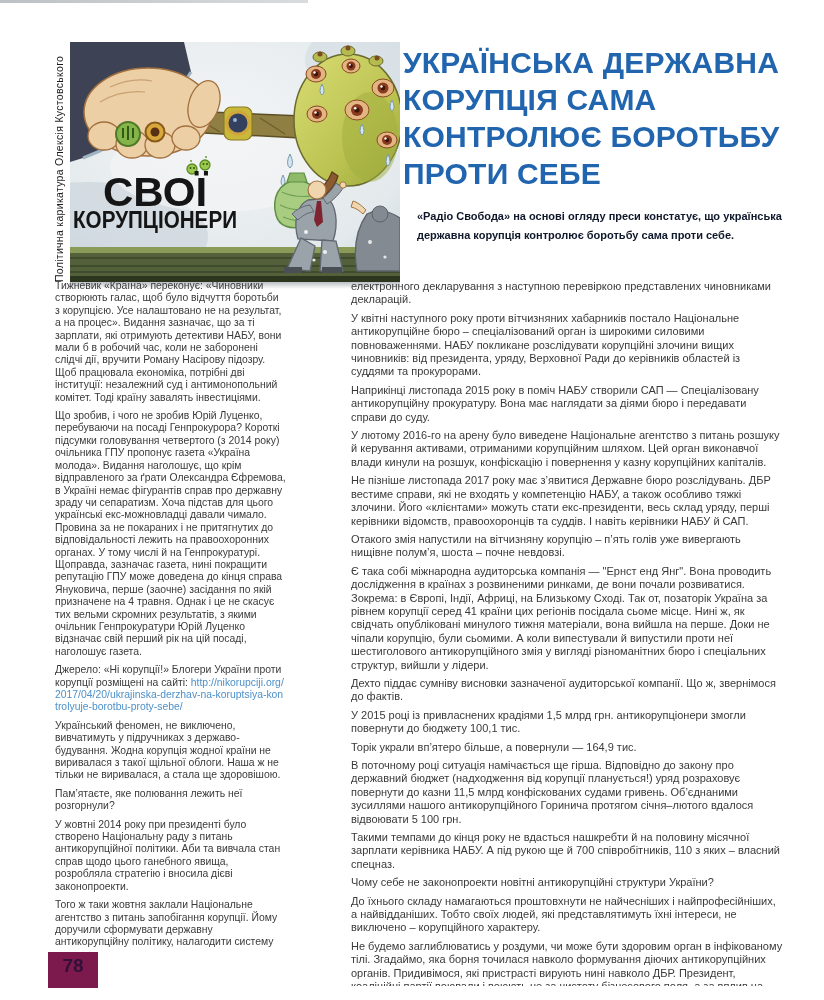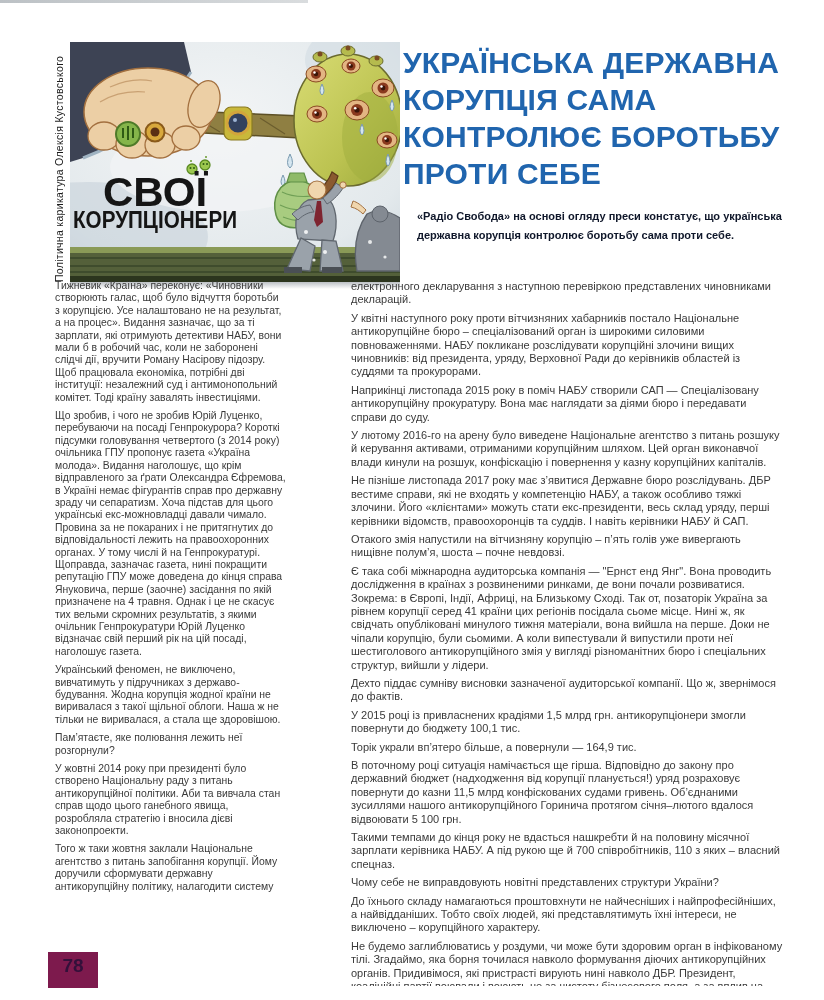--- a/index.html
+++ b/index.html
@@ -216,39 +216,40 @@
   <h1 class="headline">УКРАЇНСЬКА ДЕРЖАВНА
 КОРУПЦІЯ САМА
 КОНТРОЛЮЄ БОРОТЬБУ
 ПРОТИ СЕБЕ</h1>
   <p class="standfirst">«Радіо Свобода» на основі огляду преси констатує, що українська державна корупція контролює боротьбу сама проти себе.</p>
 
   <div class="columns">
     <div class="col-left">
       <p>Тижневик «Країна» переконує: «Чиновники створюють галас, щоб було відчуття боротьби з корупцією. Усе налаштовано не на результат, а на процес». Видання зазначає, що за ті зарплати, які отримують детективи НАБУ, вони мали б в робочий час, коли не заборонені слідчі дії, вручити Роману Насірову підозру. Щоб працювала економіка, потрібні дві інституції: незалежний суд і антимонопольний комітет. Тоді країну завалять інвестиціями.</p>
       <p>Що зробив, і чого не зробив Юрій Луценко, перебуваючи на посаді Генпрокурора? Короткі підсумки головування четвертого (з 2014 року) очільника ГПУ пропонує газета «Україна молода». Видання наголошує, що крім відправленого за ґрати Олександра Єфремова, в Україні немає фігурантів справ про державну зраду чи сепаратизм. Хоча підстав для цього українські екс-можновладці давали чимало. Провина за не покараних і не притягнутих до відповідальності лежить на правоохоронних органах. У тому числі й на Генпрокуратурі. Щоправда, зазначає газета, нині покращити репутацію ГПУ може доведена до кінця справа Януковича, перше (заочне) засідання по якій призначене на 4 травня. Однак і це не скасує тих вельми скромних результатів, з якими очільник Генпрокуратури Юрій Луценко відзначає свій перший рік на цій посаді, наголошує газета.</p>
+      <p><span>Джерело: «Ні корупції!» Блогери України проти корупції розміщені на сайті: </span><a class="link">http://nikorupciji.org/2017/04/20/ukrajinska-derzhav-na-koruptsiya-kontrolyuje-borotbu-proty-sebe/</a></p>
       <p>Український феномен, не виключено, вивчатимуть у підручниках з державо-будування. Жодна корупція жодної країни не виривалася з такої щільної облоги. Наша ж не тільки не виривалася, а стала ще здоровішою.</p>
       <p>Пам’ятаєте, яке полювання лежить неї розгорнули?</p>
       <p>У жовтні 2014 року при президенті було створено Національну раду з питань антикорупційної політики. Аби та вивчала стан справ щодо цього ганебного явища, розробляла стратегію і вносила дієві законопроекти.</p>
       <p>Того ж таки жовтня заклали Національне агентство з питань запобігання корупції. Йому доручили сформувати державну антикорупційну політику, налагодити систему</p>
     </div>
     <div class="col-right">
       <p>електронного декларування з наступною перевіркою представлених чиновниками декларацій.</p>
       <p>У квітні наступного року проти вітчизняних хабарників постало Національне антикорупційне бюро – спеціалізований орган із широкими силовими повноваженнями. НАБУ покликане розслідувати корупційні злочини вищих чиновників: від президента, уряду, Верховної Ради до керівників областей із суддями та прокурорами.</p>
       <p>Наприкінці листопада 2015 року в поміч НАБУ створили САП — Спеціалізовану антикорупційну прокуратуру. Вона має наглядати за діями бюро і передавати справи до суду.</p>
       <p>У лютому 2016-го на арену було виведене Національне агентство з питань розшуку й керування активами, отриманими корупційним шляхом. Цей орган виконавчої влади кинули на розшук, конфіскацію і повернення у казну корупційних капіталів.</p>
       <p>Не пізніше листопада 2017 року має з’явитися Державне бюро розслідувань. ДБР вестиме справи, які не входять у компетенцію НАБУ, а також особливо тяжкі злочини. Його «клієнтами» можуть стати екс-президенти, весь склад уряду, перші керівники відомств, правоохоронців та суддів. І навіть керівники НАБУ й САП.</p>
       <p>Отакого змія напустили на вітчизняну корупцію – п’ять голів уже вивергають нищівне полум’я, шоста – почне невдовзі.</p>
       <p>Є така собі міжнародна аудиторська компанія — "Ернст енд Янг". Вона проводить дослідження в країнах з розвиненими ринками, де вони почали розвиватися. Зокрема: в Європі, Індії, Африці, на Близькому Сході. Так от, позаторік Україна за рівнем корупції серед 41 країни цих регіонів посідала сьоме місце. Нині ж, як свідчать опубліковані минулого тижня матеріали, вона вийшла на перше. Доки не чіпали корупцію, були сьомими. А коли випестували й випустили проти неї шестиголового антикорупційного змія у вигляді різноманітних бюро і спеціальних структур, вийшли у лідери.</p>
       <p>Дехто піддає сумніву висновки зазначеної аудиторської компанії. Що ж, звернімося до фактів.</p>
       <p>У 2015 році із привласнених крадіями 1,5 млрд грн. антикорупціонери змогли повернути до бюджету 100,1 тис.</p>
       <p>Торік украли вп’ятеро більше, а повернули — 164,9 тис.</p>
       <p>В поточному році ситуація намічається ще гірша. Відповідно до закону про державний бюджет (надходження від корупції планується!) уряд розраховує повернути до казни 11,5 млрд конфіскованих судами гривень. Об’єднаними зусиллями нашого антикорупційного Горинича протягом січня–лютого вдалося відвоювати 5 100 грн.</p>
       <p>Такими темпами до кінця року не вдасться нашкребти й на половину місячної зарплати керівника НАБУ. А під рукою ще й 700 співробітників, 110 з яких – власний спецназ.</p>
-      <p>Чому себе не виправдовують новітні представлених структури України?</p>
+      <p>Чому себе не законопроекти новітні антикорупційні структури України?</p>
       <p>До їхнього складу намагаються проштовхнути не найчесніших і найпрофесійніших, а найвідданіших. Тобто своїх людей, які представлятимуть їхні інтереси, не виключено – корупційного характеру.</p>
       <p>Не будемо заглиблюватись у роздуми, чи може бути здоровим орган в інфікованому тілі. Згадаймо, яка борня точилася навколо формування діючих антикорупційних органів. Придивімося, які пристрасті вирують нині навколо ДБР. Президент, коаліційні партії воювали і воюють не за чистоту бізнесового поля, а за вплив на життєво важливі силові структури.</p>
       <p>Українська державна корупція, за перевіреним методом, намагається взяти під контроль боротьбу проти себе – рідної. Очолити її. Осідлати антикорупційного змія. Якщо вже не осідлала.</p>
       <p class="author-line">Автор: Сергій Чирков</p>
 
     </div>
   </div>
 
   <div class="page-number">78</div>
 </div>

